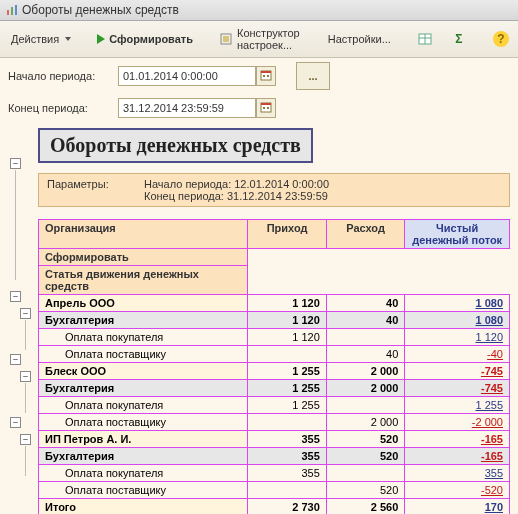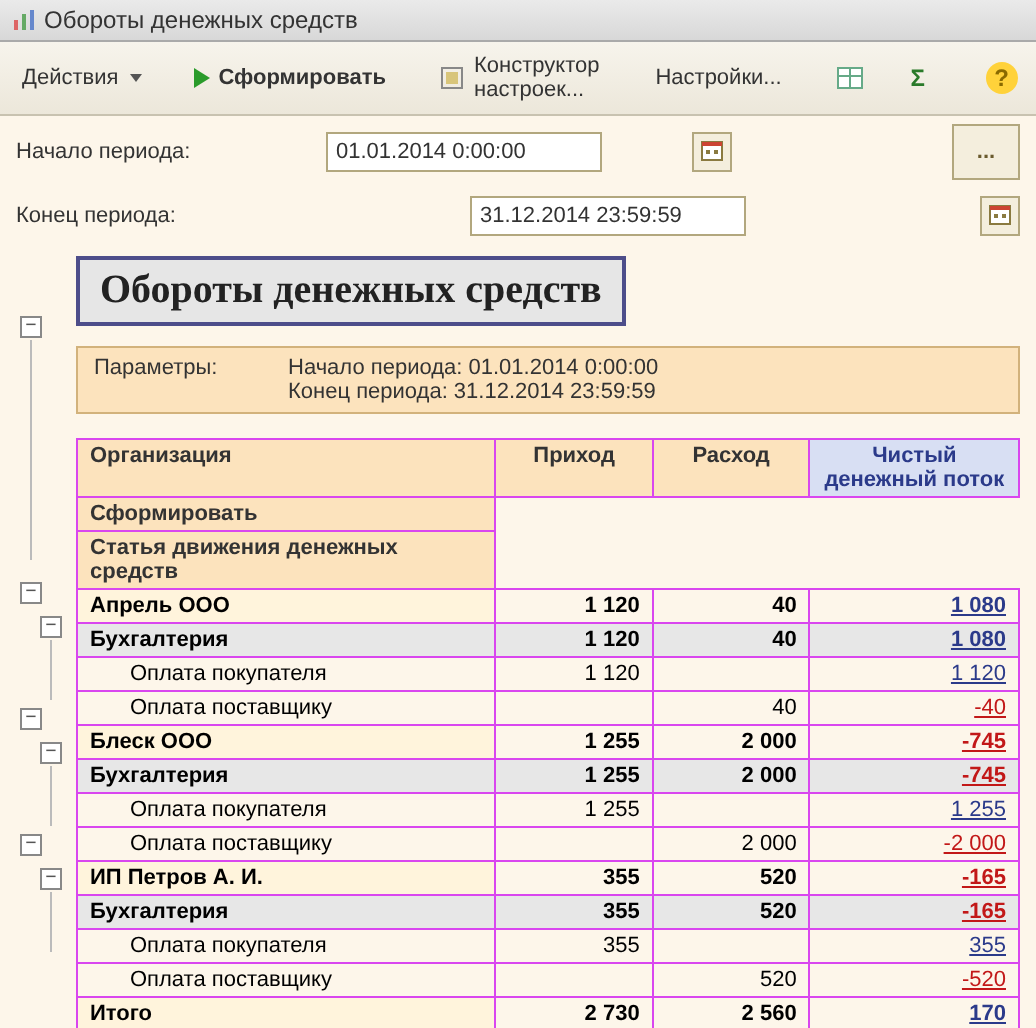--- a/index.html
+++ b/index.html
@@ -48,24 +48,23 @@
     width:0; height:0; border-top:5px solid transparent;
     border-bottom:5px solid transparent; border-left:8px solid #2a9b2a;
   }
   .dd-arrow {
     width:0;height:0;border-left:3px solid transparent;
     border-right:3px solid transparent;border-top:4px solid #555;
     margin-left:2px;
   }
   .icon16 { width:16px; height:16px; display:flex; align-items:center; justify-content:center; font-size:12px; }
   .period-row {
-    display:flex; align-items:center; gap:16px;
+    display:flex; align-items:center; gap:0;
     padding:4px 8px;
     background:#fdf6ea;
-    justify-content:space-between;
   }
   .period-label { width:110px; color:#333; }
   .period-input {
     width:138px; height:20px; border:1px solid #b2a77e;
     background:#fff; padding:2px 4px; font-size:11px; color:#333;
   }
   .cal-btn {
     width:20px; height:20px; border:1px solid #b2a77e;
     background:#f4eedd; display:flex; align-items:center; justify-content:center;
     cursor:pointer;
@@ -243,21 +242,21 @@
     <div class="tree-btn" style="top:289px">−</div>
     <div class="tree-btn" style="top:306px;left:10px">−</div>
     <div class="tree-line" style="left:15px;top:318px;height:30px"></div>
   </div>
 
   <span class="report-title">Обороты денежных средств</span>
 
   <div class="params">
     <div class="params-row">
       <span class="params-label">Параметры:</span>
-      <span>Начало периода: 01.01.2014 0:00:00</span>
+      <span>Начало периода: 12.01.2014 0:00:00</span>
     </div>
     <div class="params-row">
       <span class="params-label"></span>
       <span>Конец периода: 31.12.2014 23:59:59</span>
     </div>
   </div>
 
   <table class="grid">
     <thead>
       <tr>

